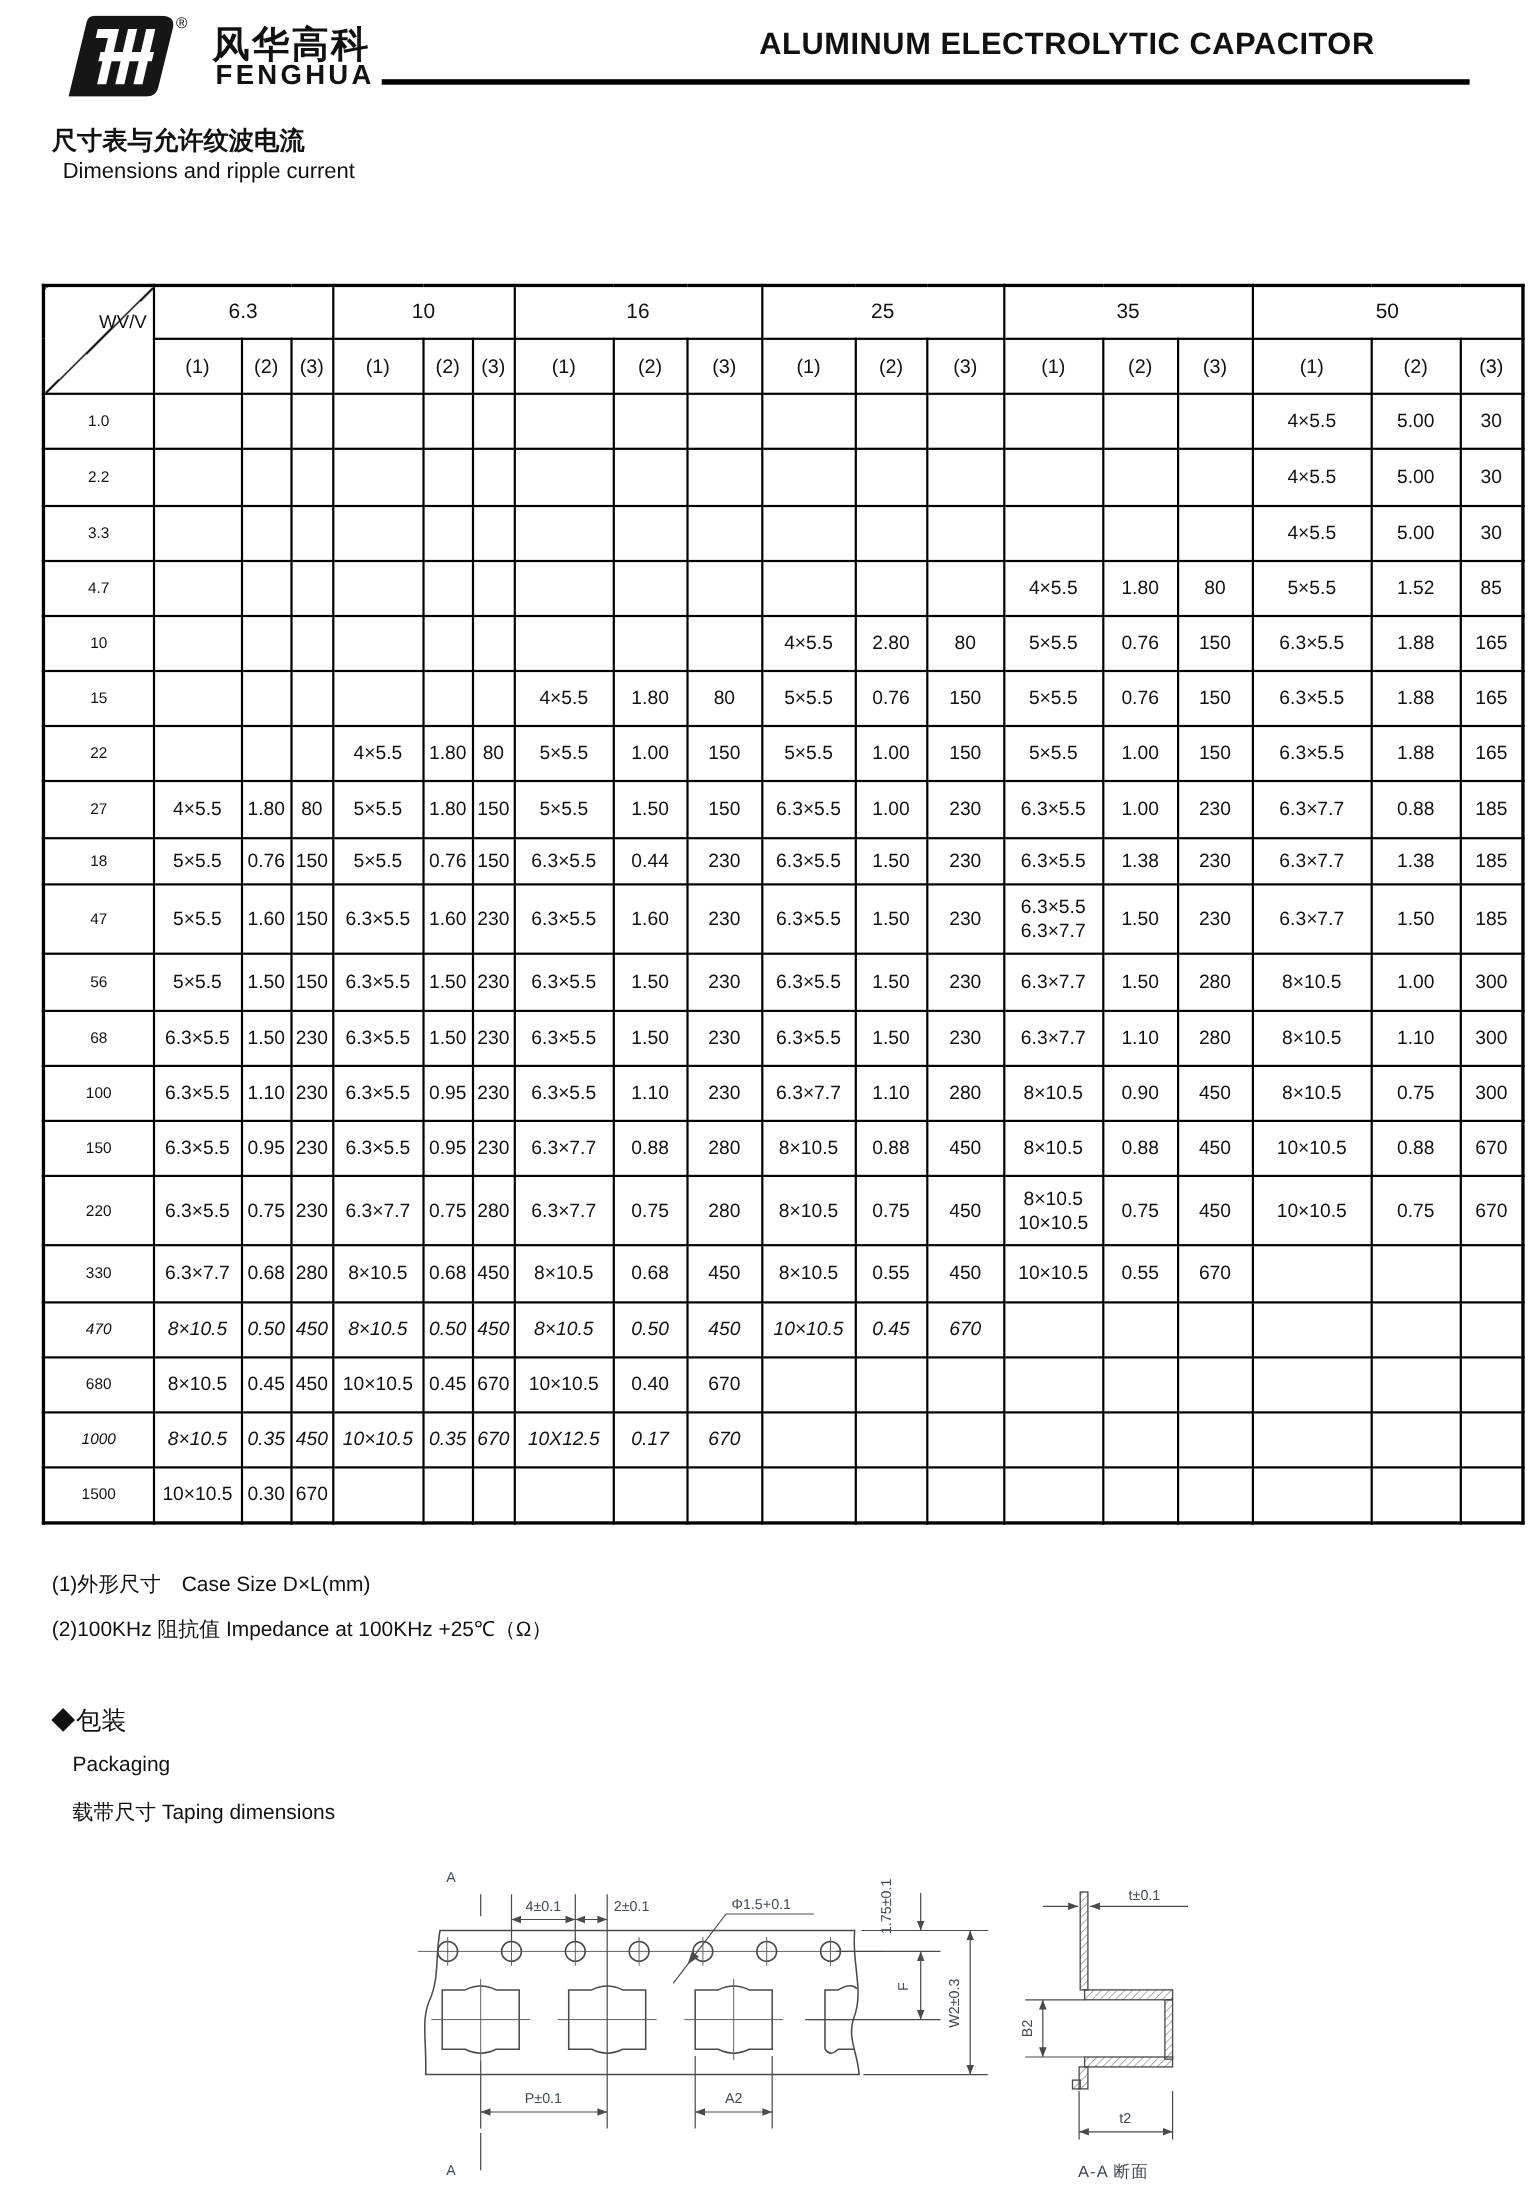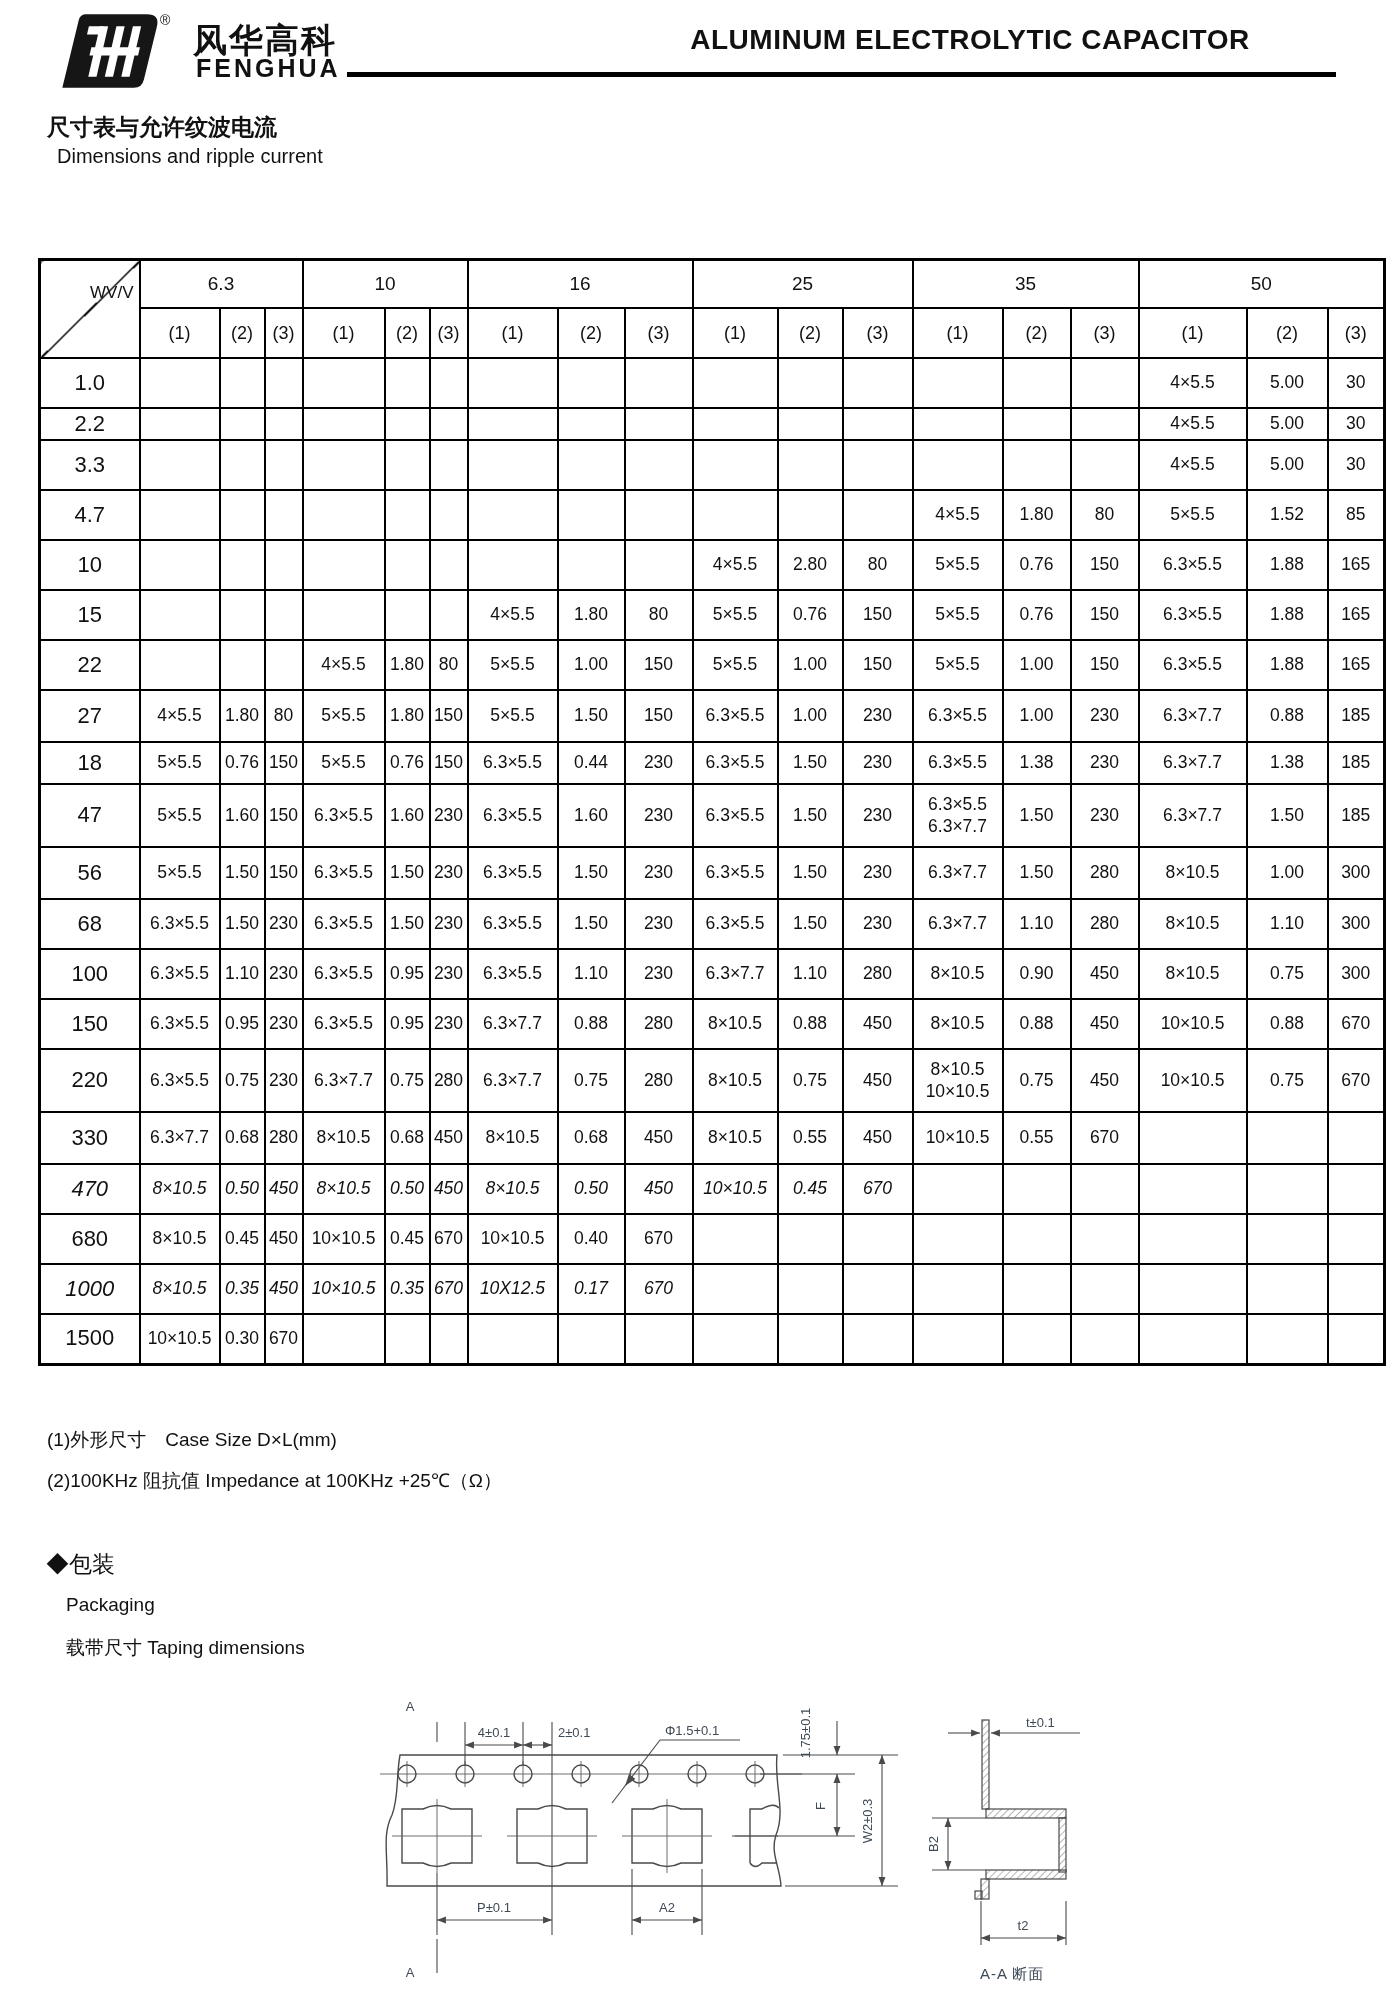--- a/index.html
+++ b/index.html
@@ -18,21 +18,21 @@
   .sec-title-cn{position:absolute;left:47px;top:112px;font-size:23px;font-weight:600;}
   .sec-title-en{position:absolute;left:57px;top:145px;font-size:20px;}
   
   .dim-table{position:absolute;left:38px;top:258px;border-collapse:collapse;table-layout:fixed;
              border:3px solid #000;}
   .dim-table th,.dim-table td{border:2px solid #000;padding:0;text-align:center;vertical-align:middle;
              font-weight:normal;overflow:hidden;}
   .dim-table .vhead{font-size:19px;height:46px;}
   .dim-table .shead{font-size:18px;height:48px;}
   .dim-table td{font-size:17.5px;white-space:pre-line;line-height:1.22;}
-  .dim-table .cap{font-size:22px;}
+  .dim-table .cap{font-size:14px;}
   .corner{position:relative;
      background-image:linear-gradient(to bottom right,transparent calc(50% - 0.8px),#000 calc(50% - 0.8px),#000 calc(50% + 0.8px),transparent calc(50% + 0.8px));}
   .corner span{position:absolute;top:22px;right:5px;font-size:17px;}
   
   .footnote{position:absolute;left:47px;font-size:19px;}
   .pack-head{position:absolute;left:46px;top:1549px;font-size:23px;}
   .pack-en{position:absolute;left:66px;top:1594px;font-size:19px;}
   .pack-sub{position:absolute;left:66px;top:1635px;font-size:19px;}
   
   .diagram{position:absolute;left:280px;top:1625px;}
@@ -137,21 +137,21 @@
           <td></td>
           <td></td>
           <td></td>
           <td></td>
           <td></td>
           <td></td>
           <td>4×5.5</td>
           <td>5.00</td>
           <td>30</td>
         </tr>
-        <tr style="height: 32px;">
+        <tr style="height: 52px;">
           <td class="cap">2.2</td>
           <td></td>
           <td></td>
           <td></td>
           <td></td>
           <td></td>
           <td></td>
           <td></td>
           <td></td>
           <td></td>

